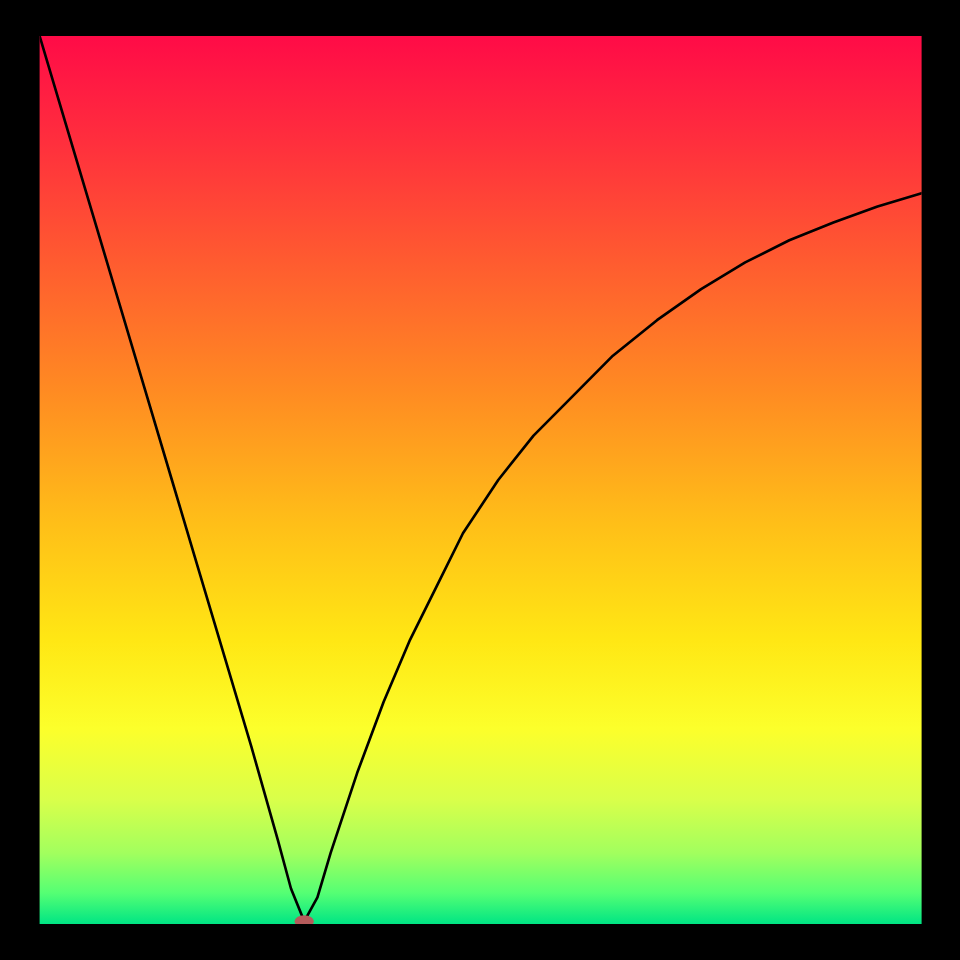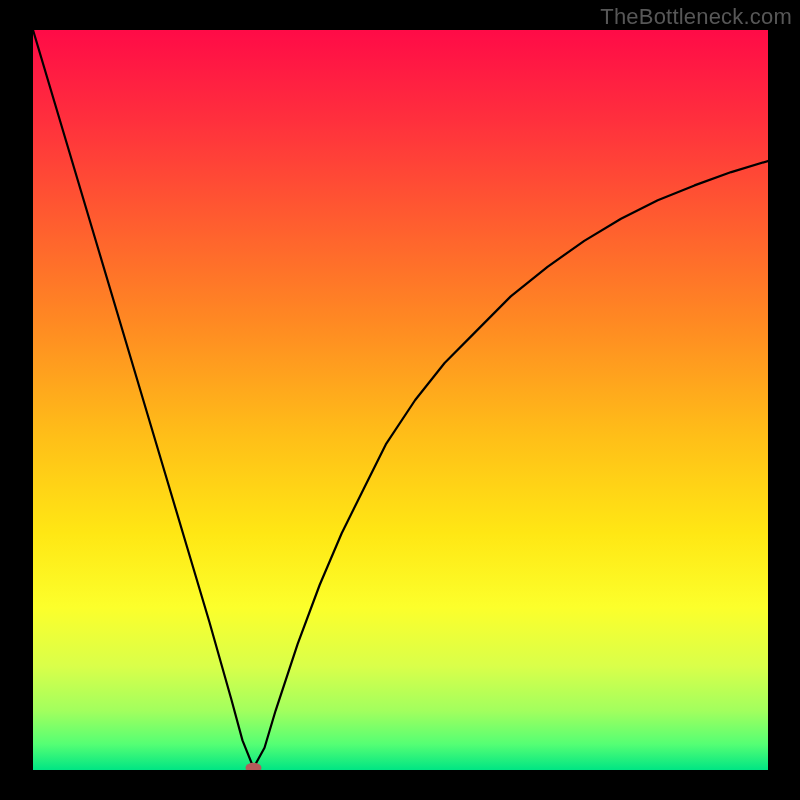--- a/index.html
+++ b/index.html
@@ -25,21 +25,20 @@
     color: #575757;
     letter-spacing: 0.2px;
   }
   svg {
     display: block;
   }
 </style>
 </head>
 <body>
 <div class="wrap">
-  <div class="watermark">TheBottleneck.com</div>
   <svg id="chart-svg" width="800" height="800" viewBox="0 0 800 800">
       <defs>
         <linearGradient id="bg" x1="0" y1="0" x2="0" y2="1">
           <stop offset="0%" stop-color="#ff0b47"></stop>
           <stop offset="12%" stop-color="#ff2f3d"></stop>
           <stop offset="25%" stop-color="#ff5a30"></stop>
           <stop offset="40%" stop-color="#ff8b22"></stop>
           <stop offset="55.00000000000001%" stop-color="#ffbf18"></stop>
           <stop offset="68%" stop-color="#ffe714"></stop>
           <stop offset="78%" stop-color="#fcff2b"></stop>

